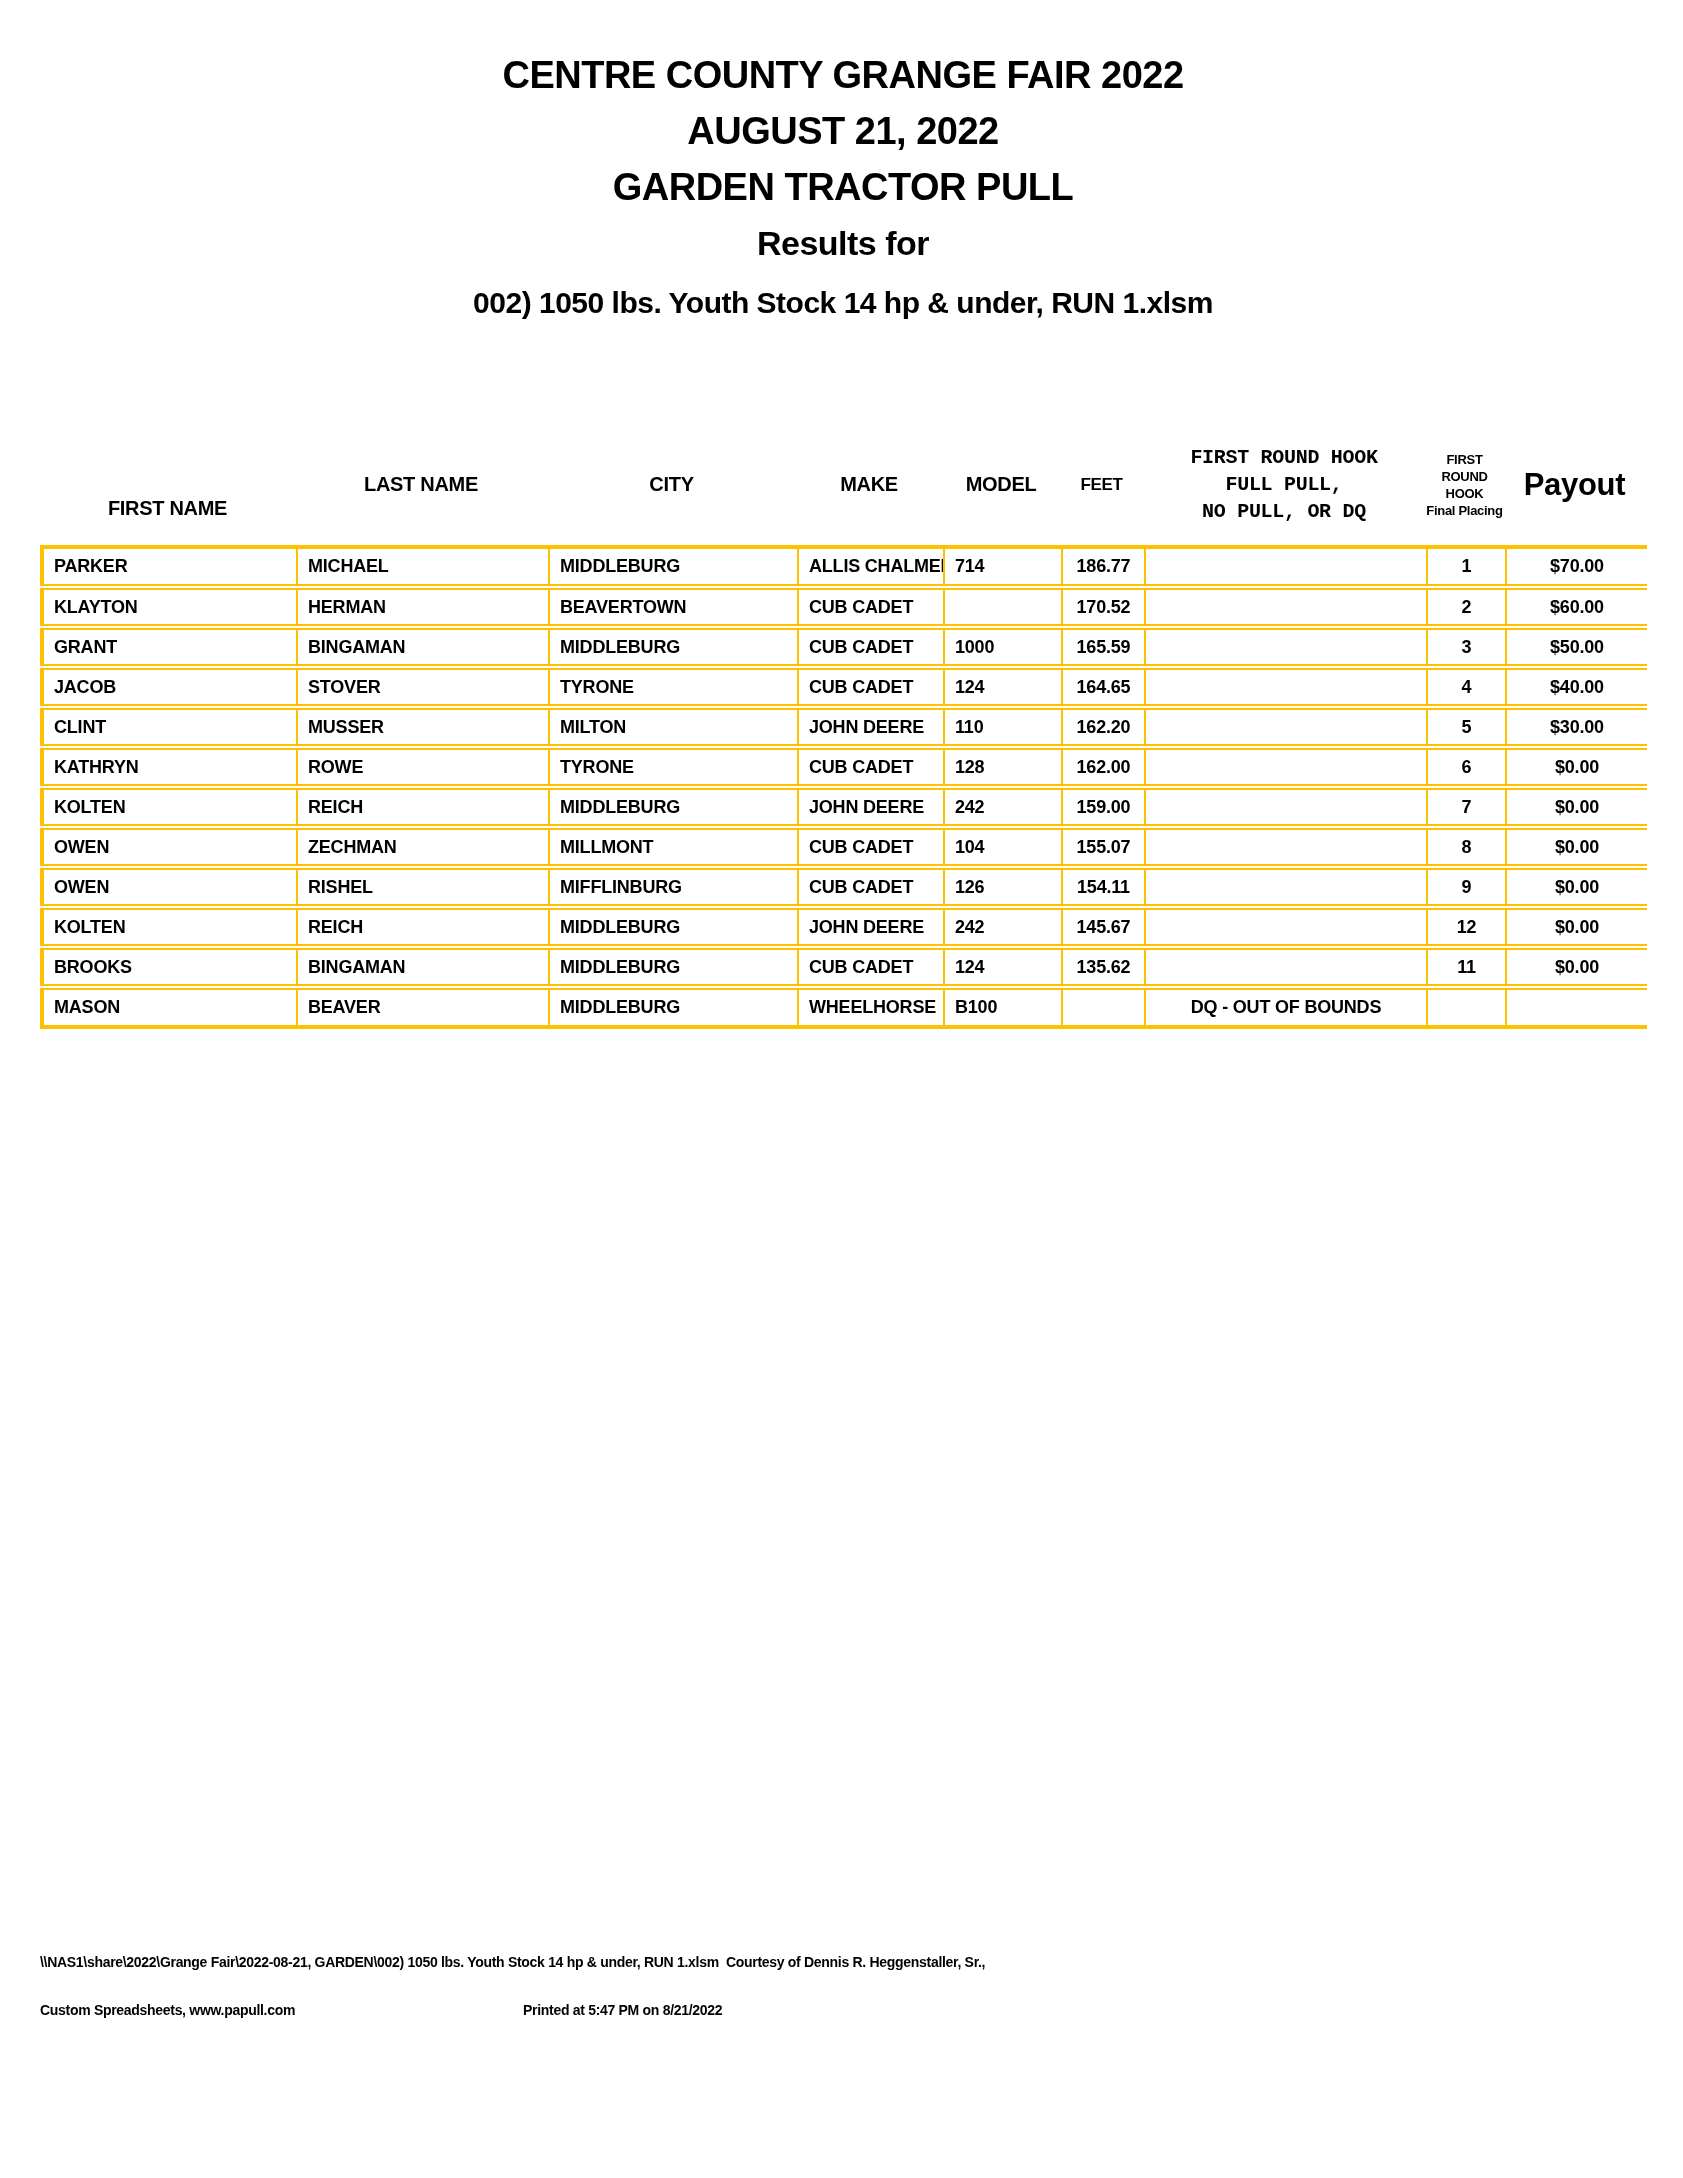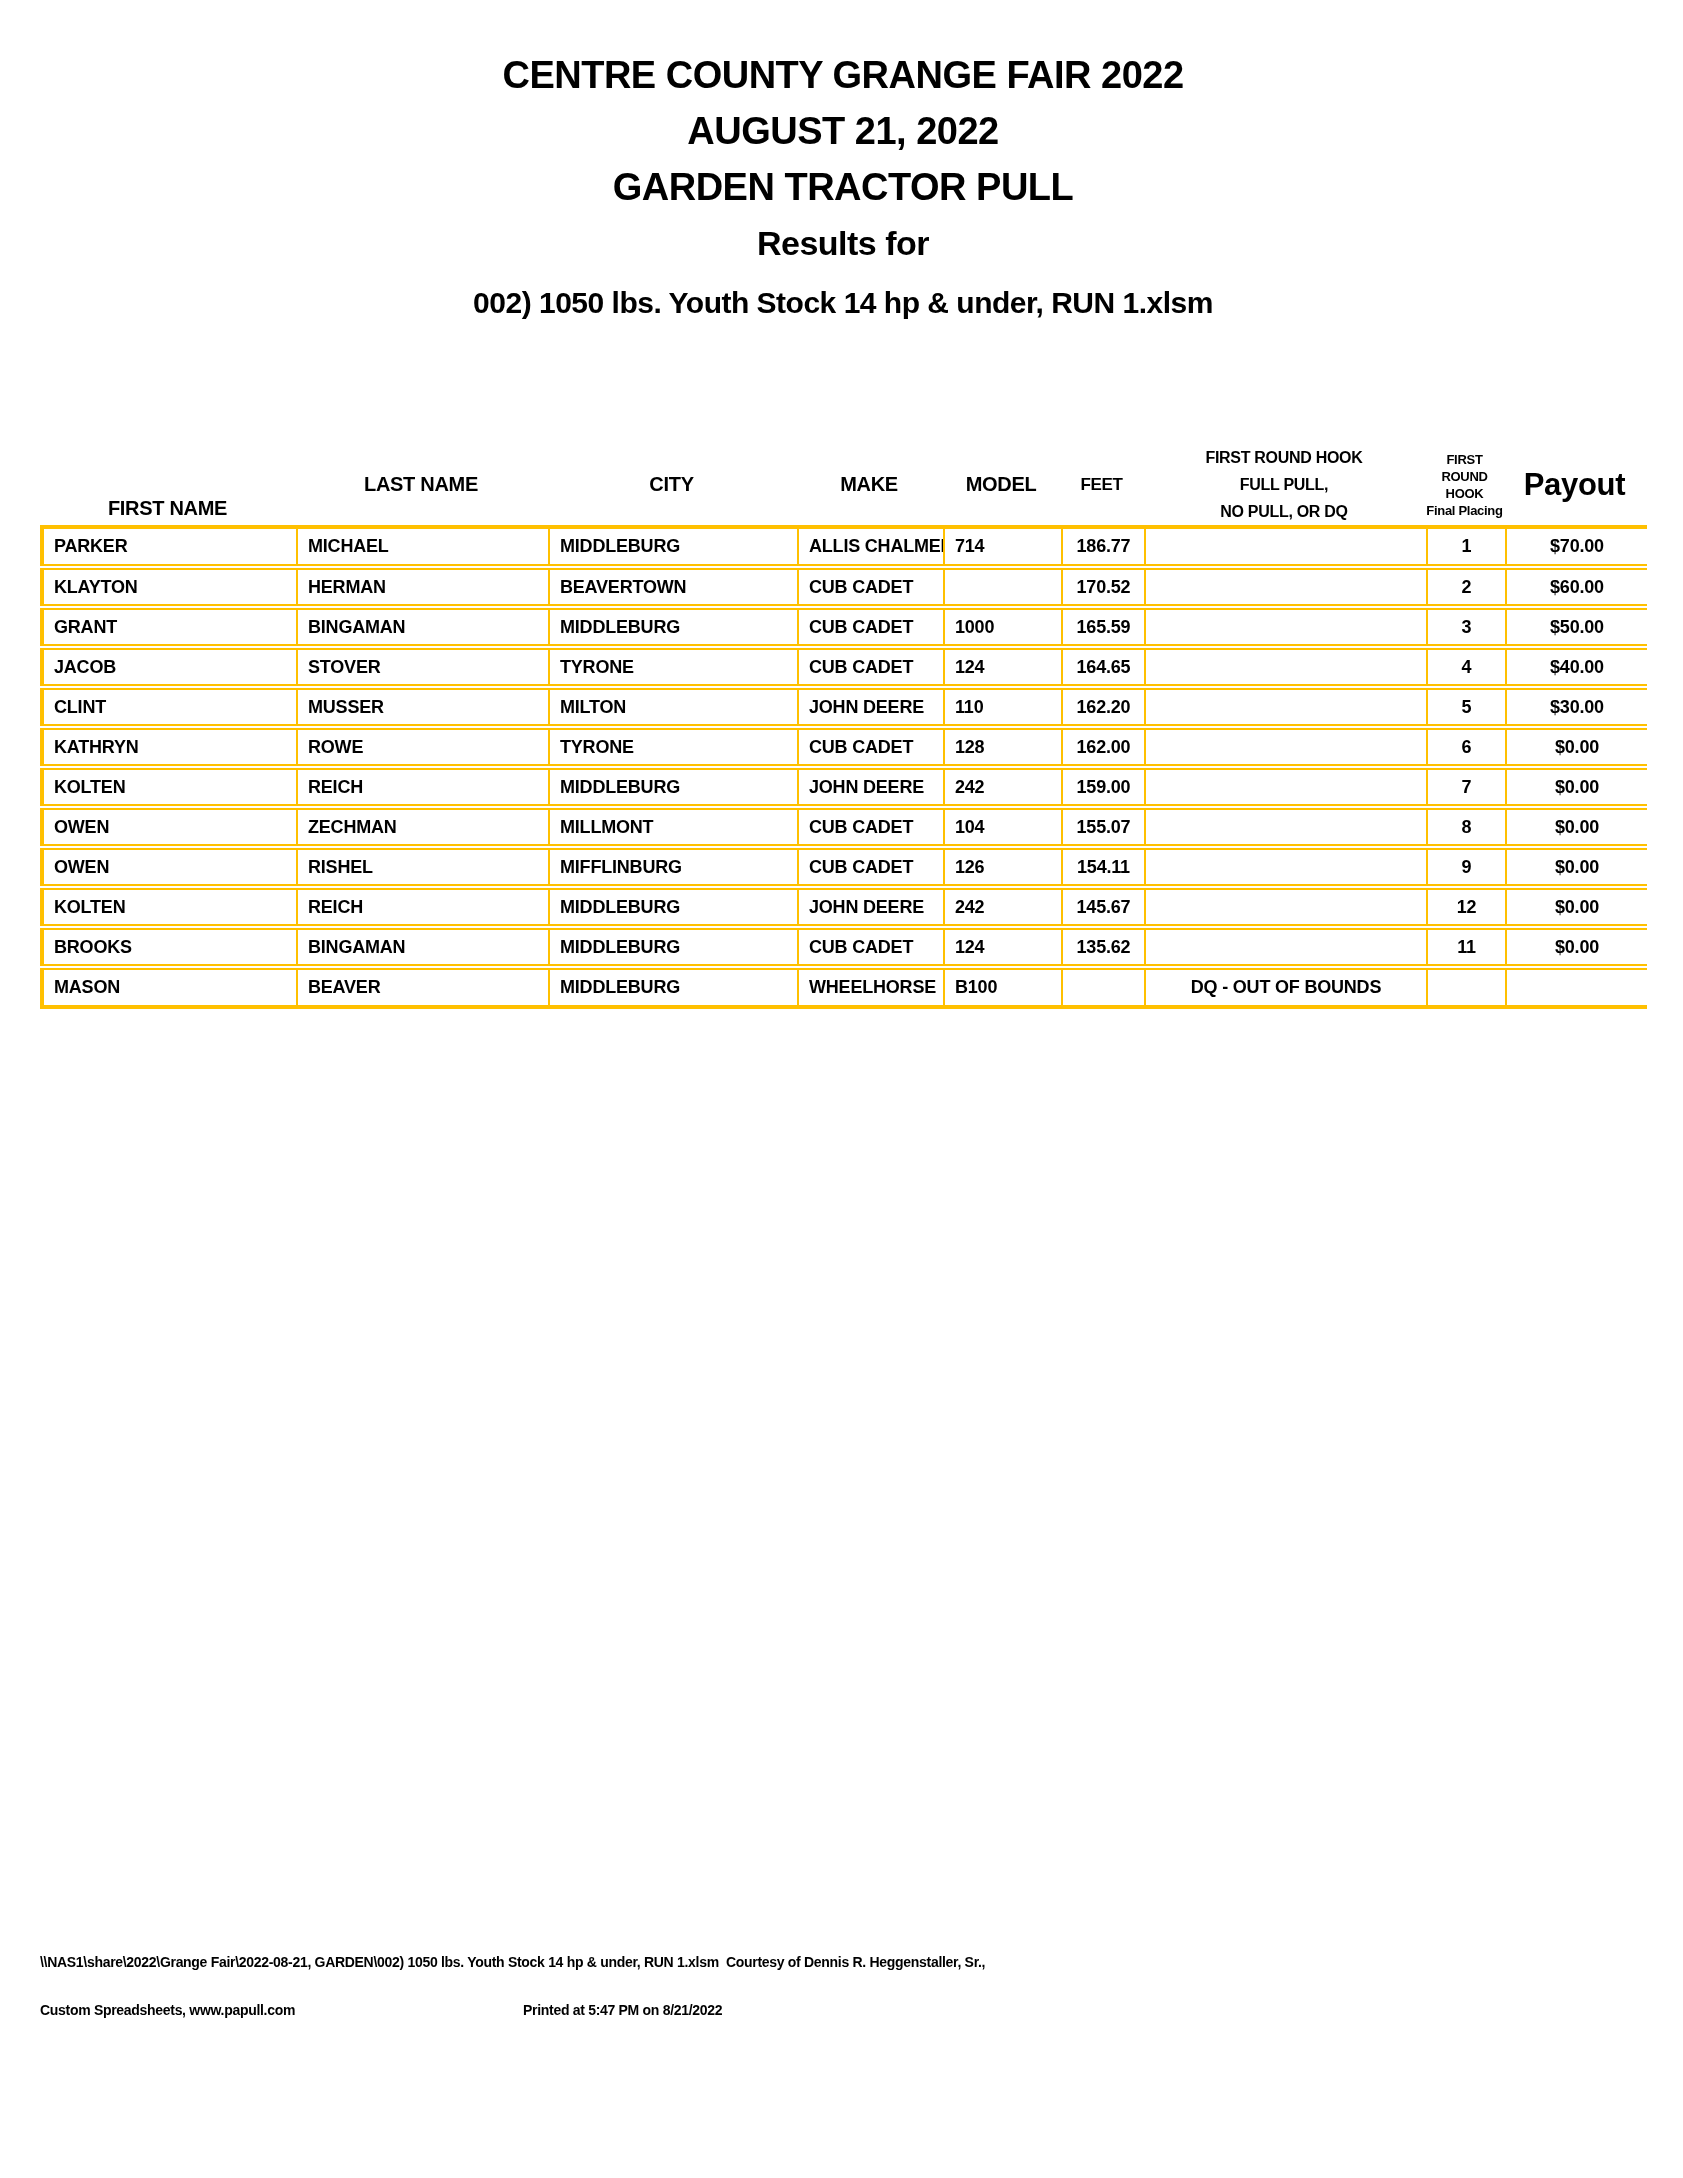--- a/index.html
+++ b/index.html
@@ -36,28 +36,28 @@
     top: 439px;
     left: 40px;
     width: 1606px;
     height: 91px;
     display: flex;
     align-items: center;
   }
   .hc { text-align: center; font-size: 20px; letter-spacing: -0.3px; }
   .hc.c1 { width: 255px; margin-top: 48px; } .hc.c2 { width: 252px; } .hc.c3 { width: 249px; }
   .hc.c4 { width: 146px; } .hc.c5 { width: 118px; } .hc.c6 { width: 83px; font-size: 17px; }
-  .hc.c7 { width: 282px; font-size: 16px; line-height: 27px; }
+  .hc.c7 { width: 282px; font-size: 20px; line-height: 27px; font-family: Liberation Mono, monospace; }
   .hc.c8 { width: 79px;  font-size: 13px; line-height: 17px; }
   .hc.c9 { width: 141px; font-size: 31px; }
 
   
   table.results {
     position: absolute;
-    top: 525px;
+    top: 545px;
     left: 40px;
     width: 1606px;
     table-layout: fixed;
     border-collapse: collapse;
     border: 4px solid var(--gold);
     border-right: none;
   }
   table.results td {
     border: 2px solid var(--gold);
     height: 40px;

